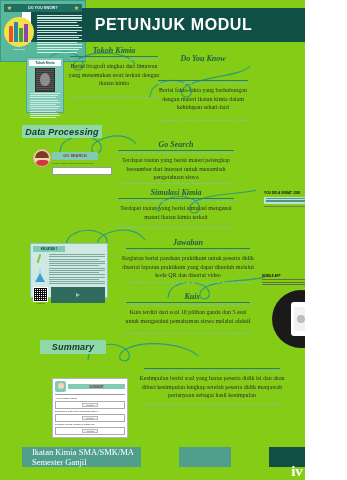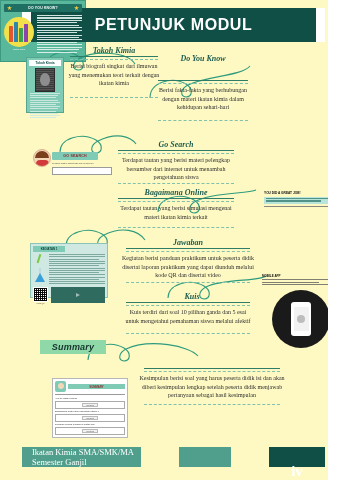--- a/index.html
+++ b/index.html
@@ -3,21 +3,21 @@
 <meta charset="utf-8">
 <style>
   html,body{margin:0;padding:0;}
   body{
     width:347px;height:480px;
     background:#ffffff;
     font-family:"Liberation Serif", serif;
     overflow:hidden;
     position:relative;
   }
-  .page{position:relative;width:328px;height:480px;overflow:hidden;background:#fef9c3;}
+  .page{position:relative;width:305px;height:480px;overflow:hidden;background:#84cc16;}
 
   
   .banner-wrap{position:absolute;left:0;top:8px;width:347px;height:34px;}
   .banner-back{position:absolute;left:22px;top:4px;width:303px;height:26px;background:#8fcbb4;}
   .banner-main{position:absolute;left:30px;top:0px;width:287px;height:34px;background:#0f4f46;
       display:flex;align-items:center;justify-content:center;}
   .banner-main span{
       font-family:"Liberation Sans", sans-serif;
       color:#fff;font-weight:bold;font-size:16px;letter-spacing:0.6px;
   }
@@ -176,20 +176,23 @@
       <path d="M46,28 C46,12 66,8 78,16 C86,22 84,30 78,30 C72,30 72,22 80,18 C96,10 128,12 135,24"></path>
       <path d="M150,58 C150,42 172,36 186,44 C194,49 192,57 186,57 C180,57 180,49 188,45 C206,36 242,36 250,26"></path>
       <path d="M60,112 C60,98 82,92 96,100 C104,105 102,113 96,113 C90,113 90,105 98,101 C116,92 130,96 136,104"></path>
       <path d="M158,172 C158,158 180,152 194,160 C202,165 200,173 194,173 C188,173 188,165 196,161 C214,152 248,154 256,150"></path>
       <path d="M66,206 C66,192 88,186 102,194 C110,199 108,207 102,207 C96,207 96,199 104,195 C122,186 138,190 145,200"></path>
       <path d="M168,258 C168,244 190,238 204,246 C212,251 210,259 204,259 C198,259 198,251 206,247 C224,238 258,242 266,236"></path>
       <path d="M88,320 C88,306 110,300 124,308 C132,313 130,321 124,321 C118,321 118,313 126,309 C150,298 190,306 198,316"></path>
     </g>
   </svg>
 
+  <div class="pill" style="left:22px;top:125px;width:80px;height:13px;">
+    <span>Data Processing</span>
+  </div>
   <div class="pill" style="left:40px;top:340px;width:66px;height:14px;">
     <span>Summary</span>
   </div>
 
   <div class="htitle" style="left:68px;top:46px;width:92px;">Tokoh Kimia</div>
   <div class="hrule" style="left:70px;top:56px;width:88px;"></div>
   <div class="dashrule" style="left:70px;top:59px;width:88px;"></div>
   <div class="para" style="left:68px;top:62px;width:92px;">Berisi biografi singkat dari ilmuwan yang menemukan teori terkait dengan ikatan kimia</div>
   <div class="dashrule" style="left:70px;top:97px;width:88px;"></div>
 
@@ -268,21 +271,21 @@
       <div class="hair"></div>
         <div class="body"></div>
     </div>
     <div class="gs-btn">
       <span>GO SEARCH</span>
     </div>
     <div class="gs-sub">Pelajari materi lanjut dari link berikut ini</div>
     <div class="gs-input"></div>
   </div>
 
-  <div class="htitle" style="left:116px;top:188px;width:120px;">Bagaimana Online</div>
+  <div class="htitle" style="left:116px;top:188px;width:120px;">Simulasi Kimia</div>
   <div class="hrule" style="left:118px;top:198px;width:116px;"></div>
   <div class="dashrule" style="left:118px;top:201px;width:116px;"></div>
   <div class="para" style="left:116px;top:204px;width:120px;">Terdapat tautan yang berisi simulasi mengenai materi ikatan kimia terkait</div>
   <div class="dashrule" style="left:118px;top:227px;width:116px;"></div>
 
   <div class="ydg">
     <div class="ydg-t">YOU DID A GREAT JOB!</div>
     <div class="ydg-box">
       <i></i>
         <i></i>

